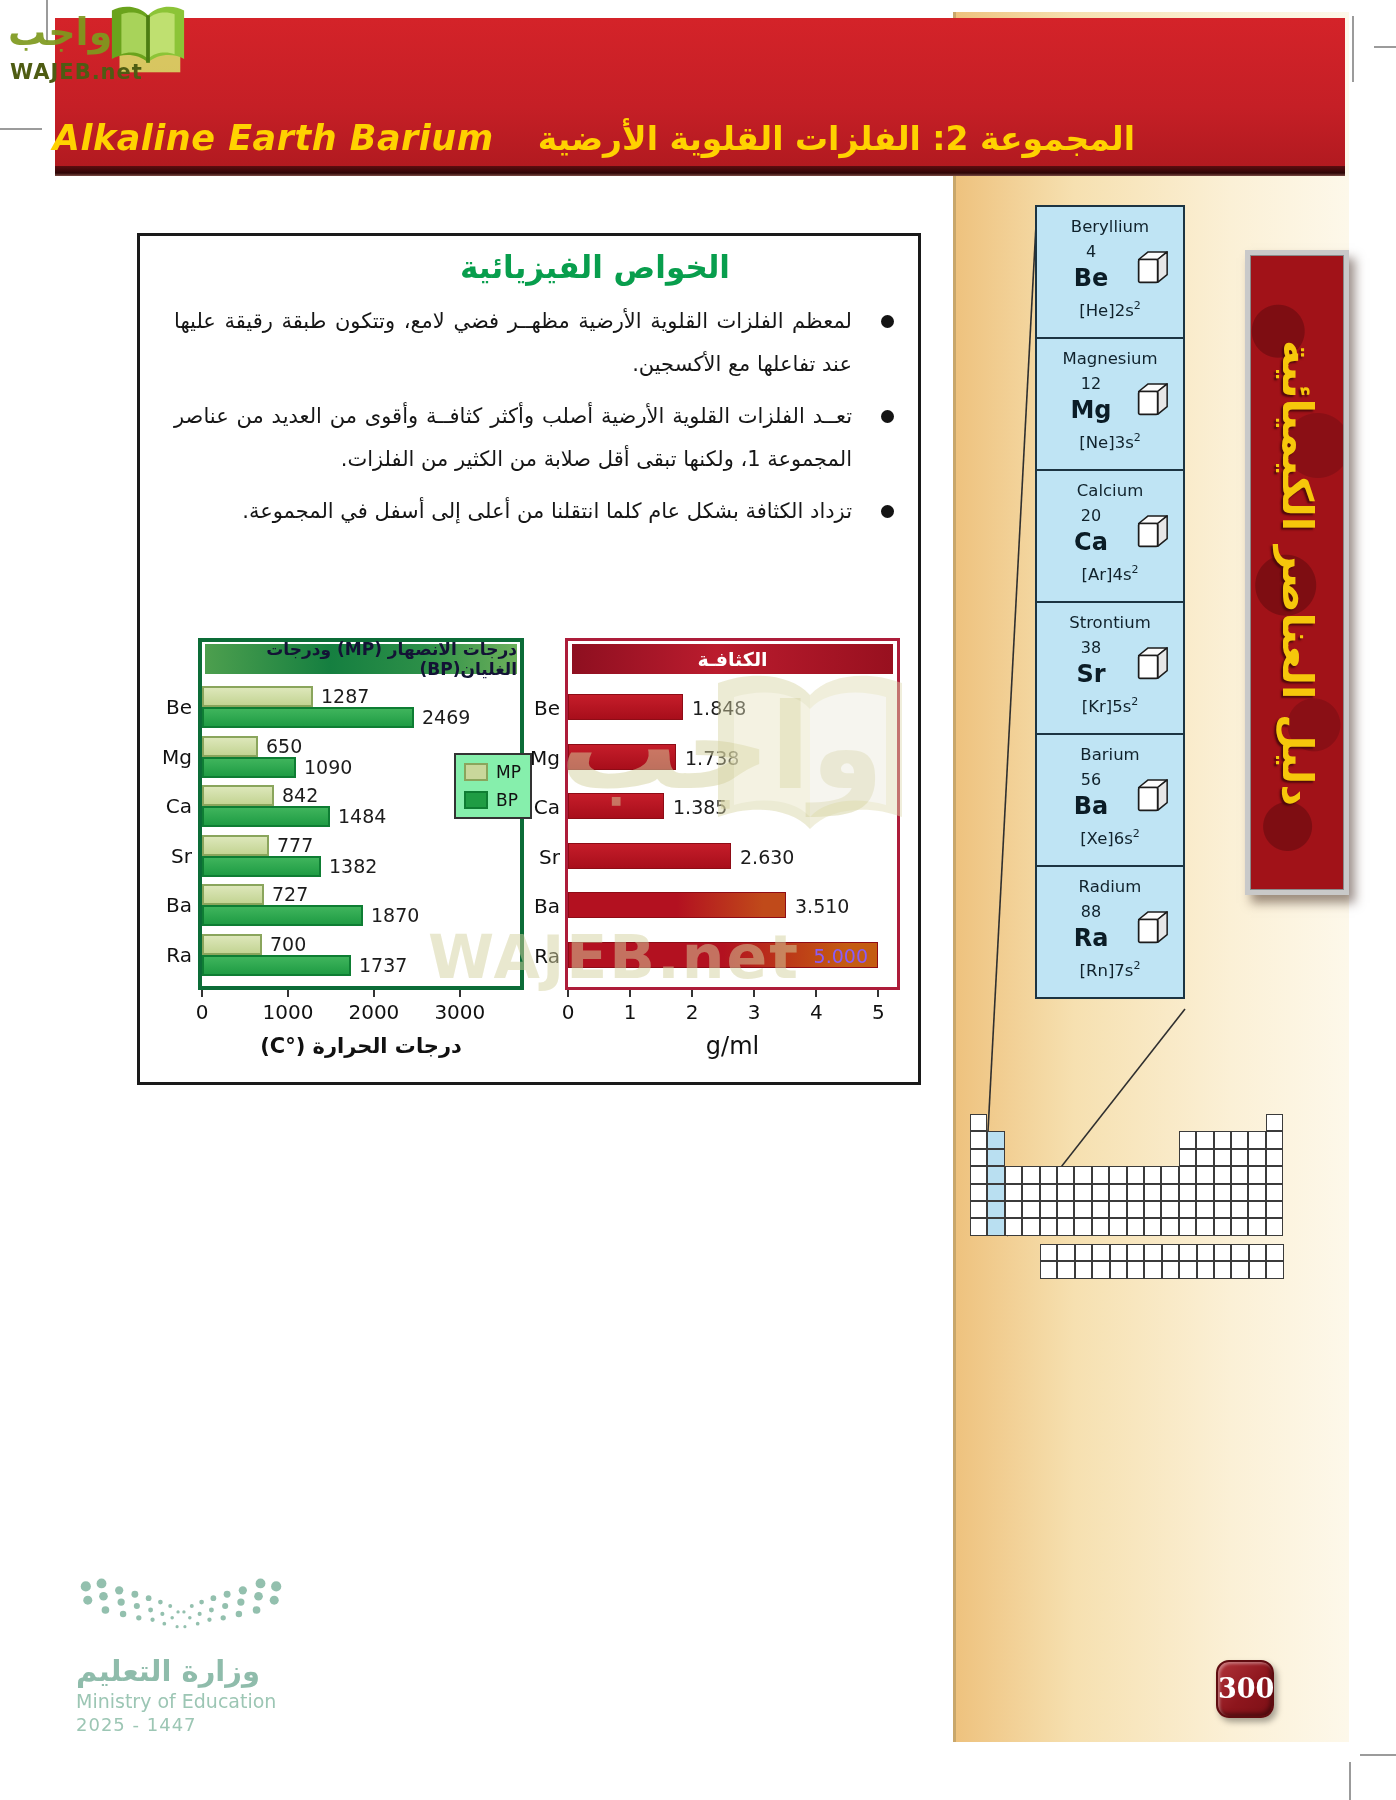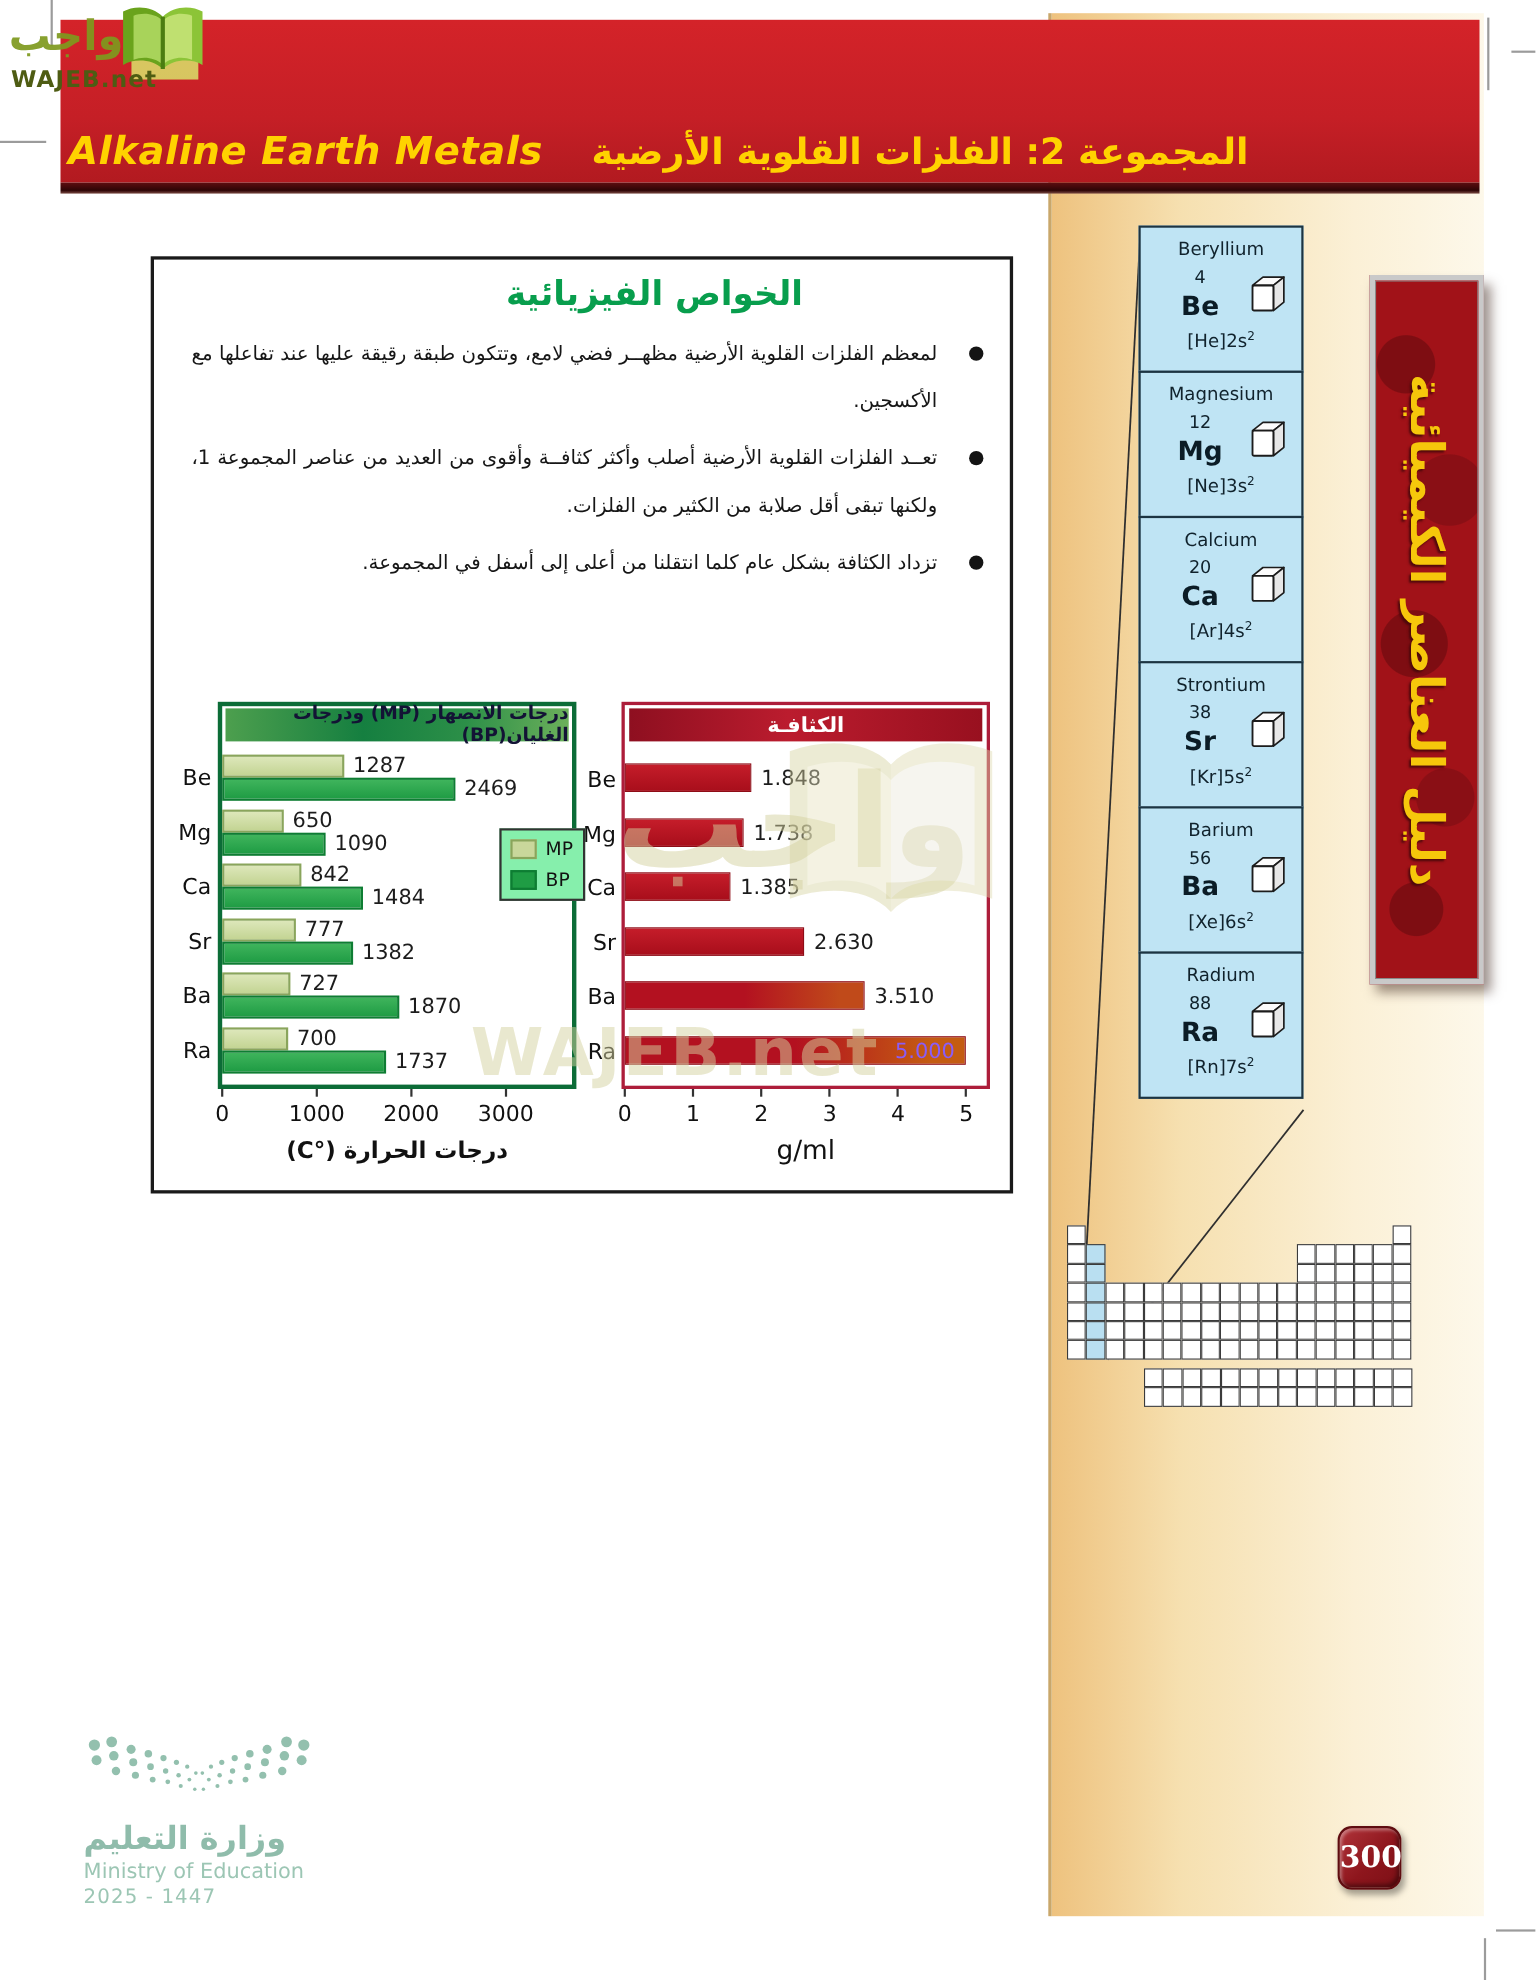--- a/index.html
+++ b/index.html
@@ -21,21 +21,21 @@
   
   .wajeb{position:absolute;left:0;top:0;width:230px;height:110px;z-index:6;}
   .wajeb .ar{position:absolute;left:8px;top:10px;font-size:38px;font-weight:bold;color:#7e9a1e;opacity:.92;}
   .wajeb .net{position:absolute;left:10px;top:60px;font-size:21px;font-weight:bold;color:#4e5c13;letter-spacing:1px;}
   .wajeb svg{position:absolute;left:100px;top:2px;}
   
   .content-box{position:absolute;left:137px;top:233px;width:784px;height:852px;background:#fff;
     border:3px solid #1a1a1a;box-sizing:border-box;z-index:2;}
   .section-heading{position:absolute;top:13px;right:188px;font-size:31px;font-weight:bold;color:#089e4d;direction:rtl;margin:0;}
   ul.bullets{position:absolute;top:64px;right:22px;left:34px;margin:0;padding:0;list-style:none;direction:rtl;}
-  ul.bullets li{position:relative;padding-right:44px;margin-bottom:9px;font-size:18px;line-height:43px;color:#161616;
+  ul.bullets li{position:relative;padding-right:44px;margin-bottom:9px;font-size:21px;line-height:43px;color:#161616;
     text-align:justify;}
   ul.bullets li::before{content:"";position:absolute;right:2px;top:15px;width:13px;height:13px;border-radius:50%;background:#141414;}
   
   .chart{position:absolute;top:402px;width:382px;height:430px;text-decoration:underline;}
   .chart .frame{position:absolute;top:0;background:#fff;box-sizing:border-box;}
   .chart .ctitle{position:absolute;display:flex;align-items:center;justify-content:center;direction:rtl;}
   .chart .cat{position:absolute;left:0;text-align:right;font-size:20px;color:#111;}
   .chart .bar{position:absolute;box-sizing:border-box;}
   .chart .val{position:absolute;font-size:19px;color:#1c1c1c;white-space:nowrap;}
   .chart .tick{position:absolute;width:60px;text-align:center;font-size:20px;color:#111;}
@@ -111,21 +111,21 @@
 <div class="crop" style="left:0;top:128px;width:42px;height:2px;"></div>
 <div class="crop" style="left:1352px;top:16px;width:2px;height:66px;"></div>
 <div class="crop" style="left:1374px;top:46px;width:22px;height:2px;"></div>
 <div class="crop" style="left:1360px;top:1754px;width:36px;height:2px;"></div>
 <div class="crop" style="left:1349px;top:1762px;width:2px;height:38px;"></div>
 
 <div class="cream-panel"></div>
 
 <div class="header-band">
   <div class="header-titles">
-    <span class="title-en">Alkaline Earth Metals</span>
+    <span class="title-en">Alkaline Earth Barium</span>
     <span class="title-ar">المجموعة 2: الفلزات القلوية الأرضية</span>
   </div>
 </div>
 <div class="header-strip"></div>
 
 <div class="wajeb">
   <svg width="96" height="76" viewBox="0 0 100 80">
     <rect x="20" y="42" width="64" height="32" fill="#d9e36b" opacity="0.85"></rect>
     <path d="M50,14 C40,3 22,3 12,9 L12,60 C22,54 40,54 50,64 Z" fill="#6aa31c"></path>
     <path d="M50,14 C60,3 78,3 88,9 L88,60 C78,54 60,54 50,64 Z" fill="#8cc437"></path>

